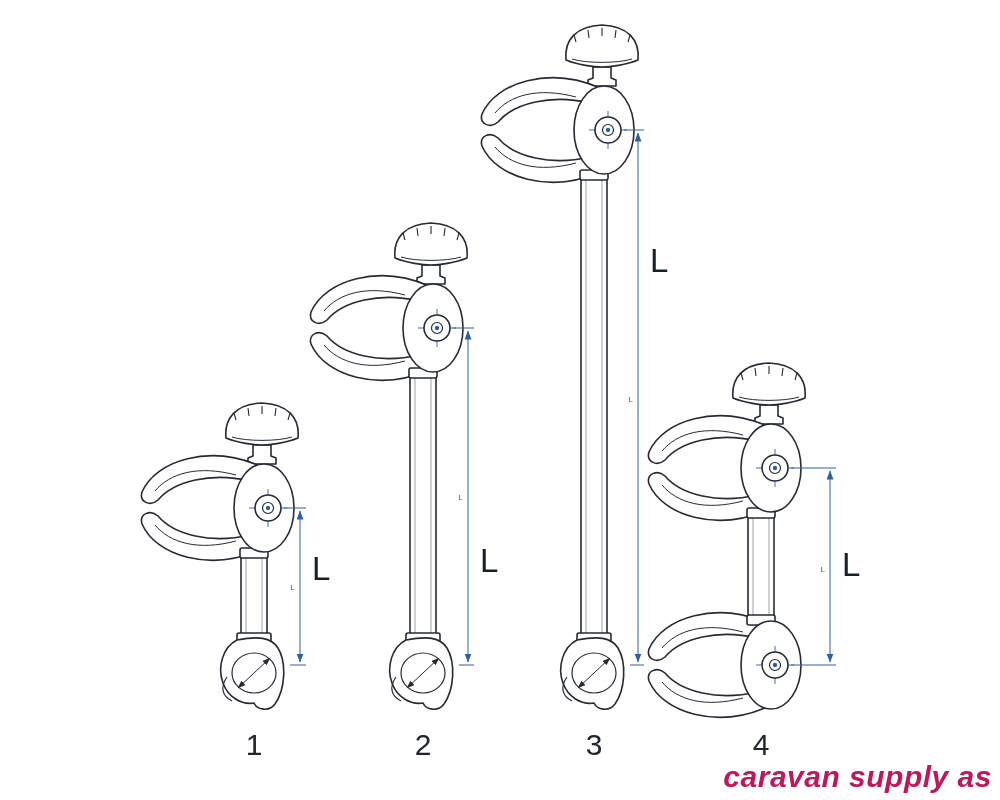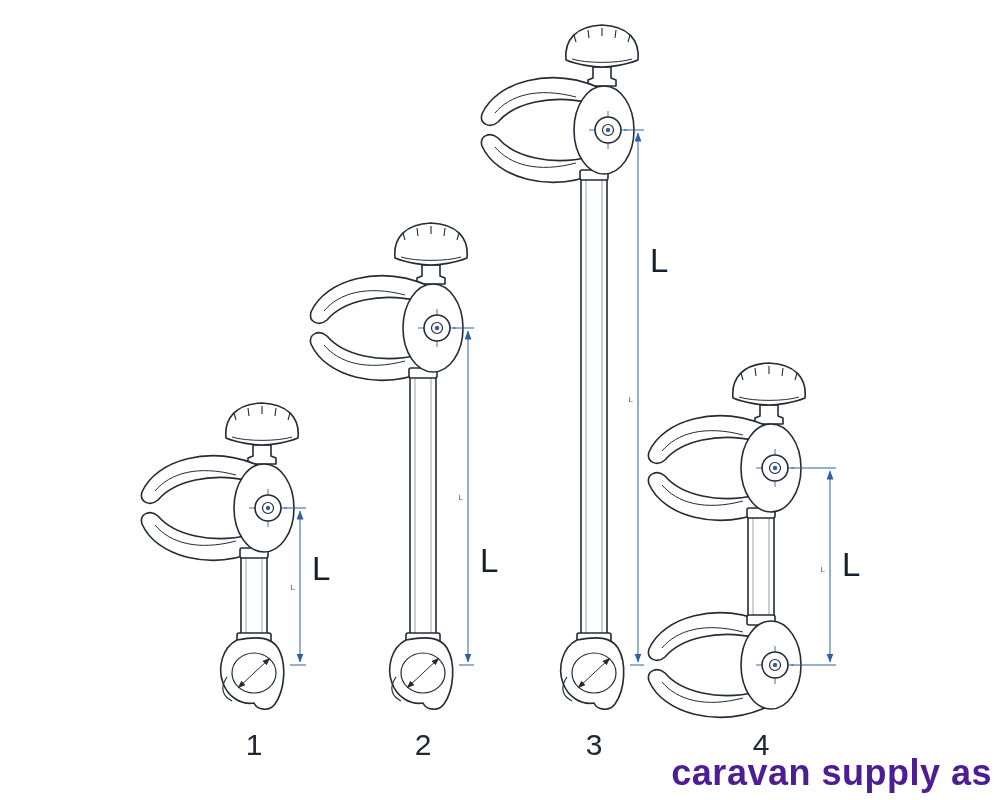--- a/index.html
+++ b/index.html
@@ -25,24 +25,25 @@
     font-family:"Liberation Sans", sans-serif;
     font-size:8px;
     fill:#2e5fa3;
   }
   .logo{
     position:absolute;
     right:8px;
     bottom:6px;
     font-family:"Liberation Sans", sans-serif;
     font-weight:bold;
-    font-size:36px;
+    font-size:30px;
     letter-spacing:0.5px;
-    color:#4c1d95;
+    color:#be185d;
     white-space:nowrap;
+    font-style:italic;
   }
 </style>
 </head>
 <body>
 
 <div class="canvas">
 
   <svg width="1000" height="800" viewBox="0 0 1000 800">
 
     <defs>

